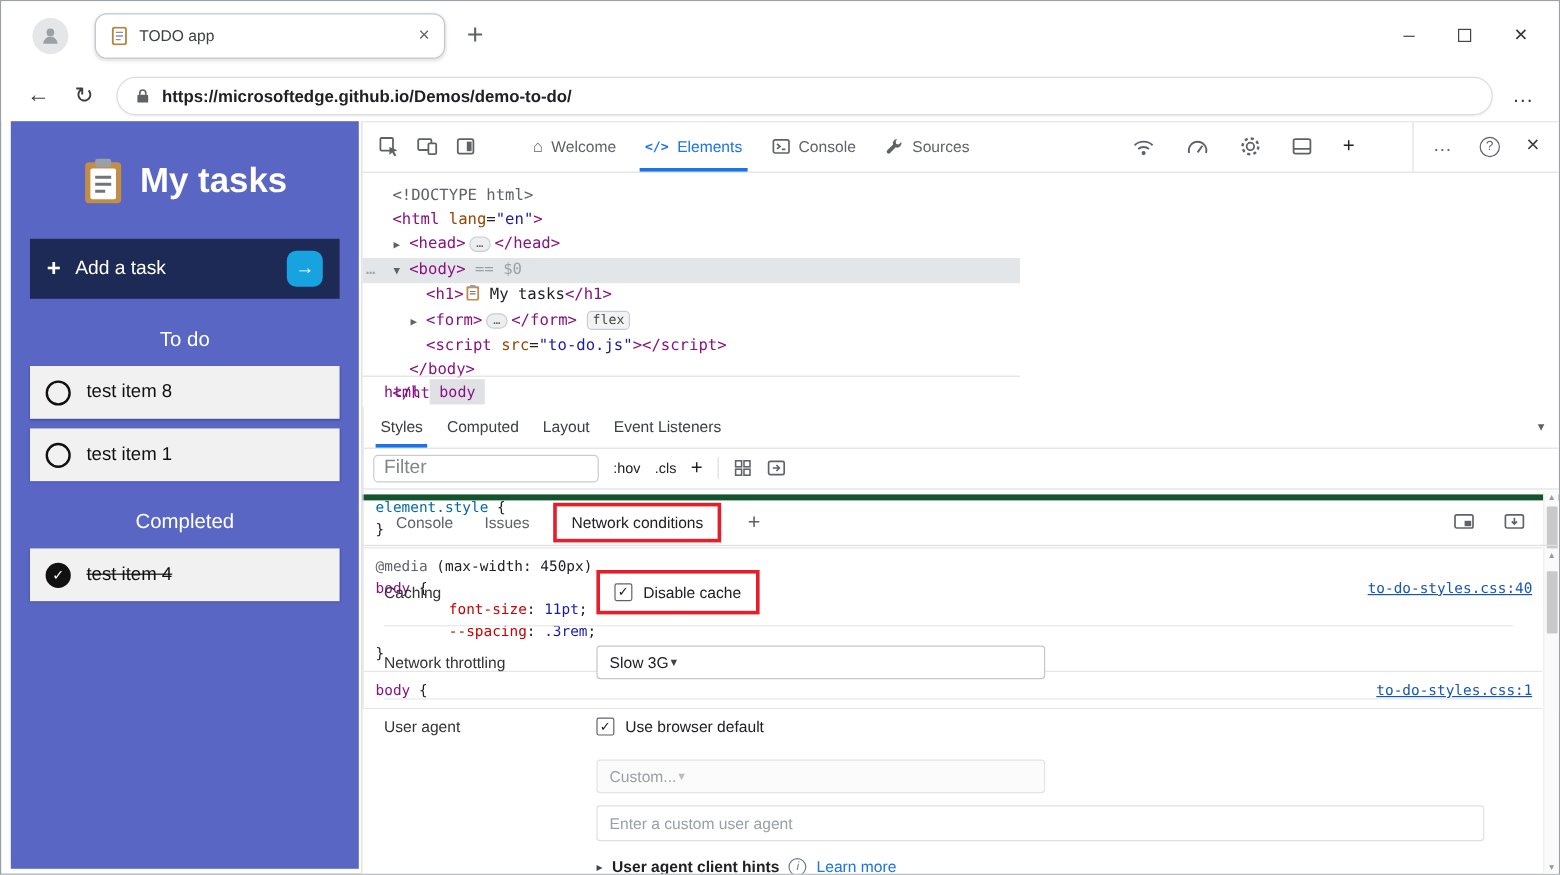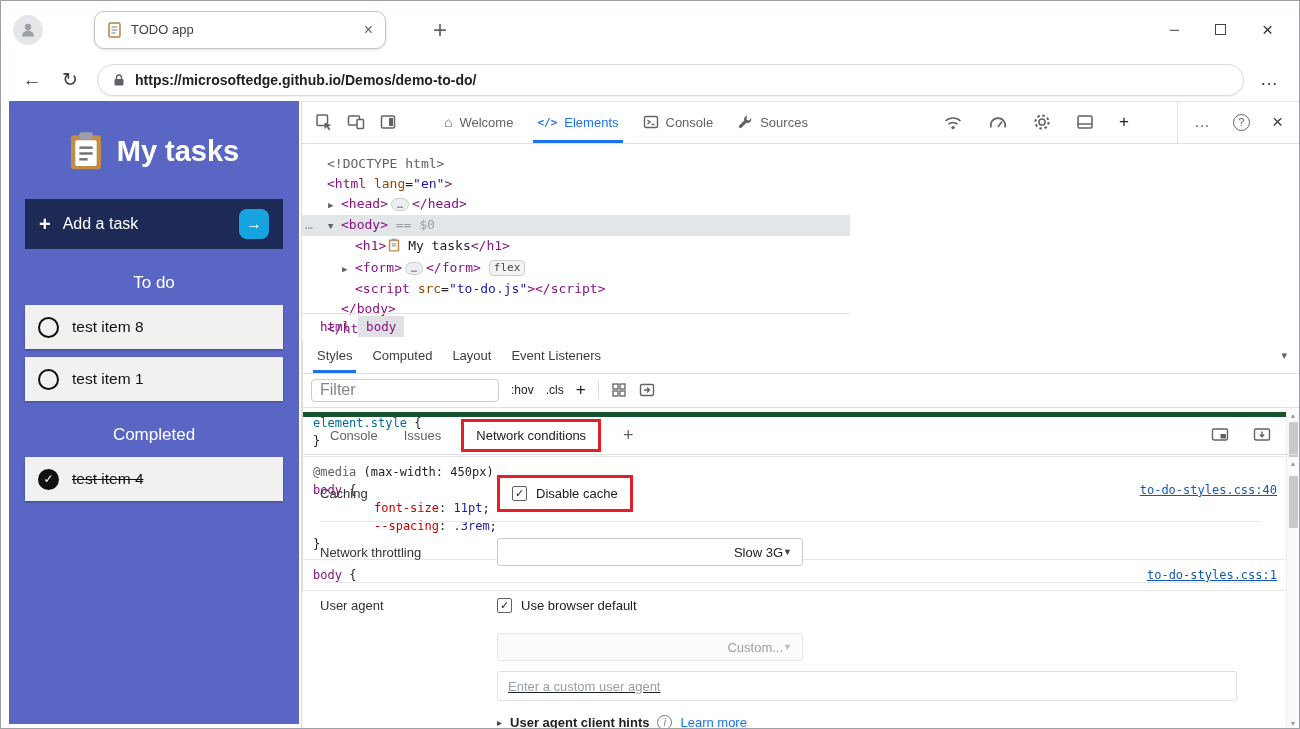--- a/index.html
+++ b/index.html
@@ -3,21 +3,21 @@
 <meta charset="utf-8">
 <style>
   * { box-sizing: border-box; margin: 0; padding: 0; }
   html,body { background:#e8e8e8; }
   .window {
     position: relative; width: 1300px; height: 729px; background: #fff;
     border: 1px solid #9aa0a6; overflow: hidden;
     font-family: "Liberation Sans", sans-serif; color: #202124;
   }
   
-  .titlebar { height: 57px; display: flex; align-items: center; padding-left: 12px; background: #fff; gap: 29px; }
+  .titlebar { height: 57px; display: flex; align-items: center; padding-left: 26px; background: #fff; }
   .avatar { width: 30px; height: 30px; border-radius: 50%; background: #e4e6e8; display: flex; align-items: center; justify-content: center; }
   .browser-tab { margin-left: 22px; width: 292px; height: 38px; border: 1px solid #c3c6ca; border-radius: 10px;
     display: flex; align-items: center; gap: 9px; padding: 0 12px; box-shadow: 0 1px 3px rgba(0,0,0,.12); background:#fff; }
   .tab-title { flex: 1; font-size: 13px; color: #3c4043; }
   .tab-close { font-size: 16px; color: #5f6368; cursor: default; }
   .newtab-btn { margin-left: 18px; font-size: 24px; color: #5f6368; }
   .win-controls { margin-left: auto; display: flex; align-items: center; gap: 36px; padding-right: 26px; color: #333; }
   .min-ic { font-size: 13px; }
   .max-ic { width: 11px; height: 11px; border: 1.5px solid #444; }
   .close-win-ic { font-size: 19px; }
@@ -129,28 +129,28 @@
   .form-row { display: flex; align-items: center; }
   .row-caching { min-height: 56px; }
   .row-throttle { min-height: 60px; }
   .row-ua { min-height: 44px; }
   .form-label { width: 177px; font-size: 13px; color: #333; flex: none; }
   .checkline { display: flex; align-items: center; gap: 9px; font-size: 13px; color: #202124; }
   .checkbox { width: 15px; height: 15px; border: 1.6px solid #5f6368; border-radius: 2px; background: #fff;
     display: flex; align-items: center; justify-content: center; font-size: 11px; color: #202124; flex: none; }
   .redwrap { border: 3px solid var(--highlight-red,#e3202a); padding: 8px 12px; display: inline-flex; }
   .hr { border-top: 1px solid #e8e8e8; }
-  .select { width: 306px; height: 28px; border: 1px solid #c7c7c7; border-radius: 3px; background: #fff;
-    display: flex; align-items: center; justify-content: flex-end; padding: 0 10px; font-size: 13px; color: #202124; }
+  .select { width: 374px; height: 28px; border: 1px solid #c7c7c7; border-radius: 3px; background: #fff;
+    display: flex; align-items: center; justify-content: flex-start; padding: 0 10px; font-size: 13px; color: #202124; }
   .select .tri { font-size: 9px; color: #444; }
   .select.disabled { color: #9aa0a6; border-color: #e4e4e4; background: #fbfbfb; }
   .select.disabled .tri { color: #bdbdbd; }
   .indent-ctrl { margin-left: 177px; }
   .text-input { width: 740px; height: 30px; border: 1px solid #e0e0e0; border-radius: 3px; padding: 0 10px; font-size: 13px;
-    font-family: "Liberation Sans", sans-serif; color: #202124; background: #fff; text-decoration: underline; }
+    font-family: "Liberation Sans", sans-serif; color: #202124; background: #fff; }
   .text-input::placeholder { color: #9aa0a6; }
   .mt6 { margin-top: 6px; } .mt10 { margin-top: 10px; } .mt14 { margin-top: 14px; }
   .hints-row { display: flex; align-items: center; gap: 8px; font-size: 13px; }
   .disclosure { font-size: 10px; color: #444; }
   .hints-label { font-weight: 700; color: #202124; }
   .info-ic { width: 15px; height: 15px; border-radius: 50%; border: 1.4px solid #6b7b8d; color: #6b7b8d; font-size: 10px;
     display: flex; align-items: center; justify-content: center; font-style: italic; }
   .learn-more { color: var(--accent-blue,#1a73e8); }
   svg.ic { display: block; }
 </style>

